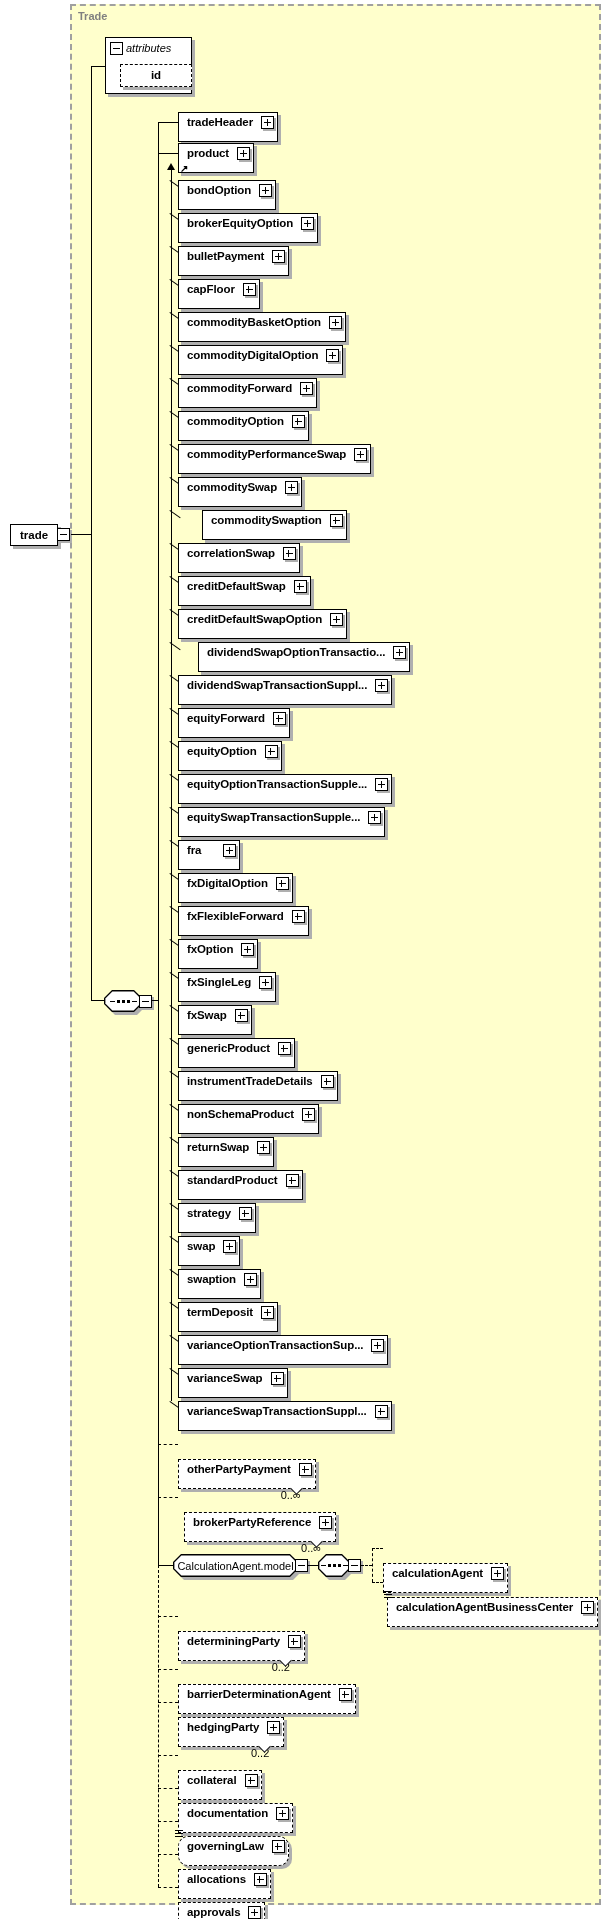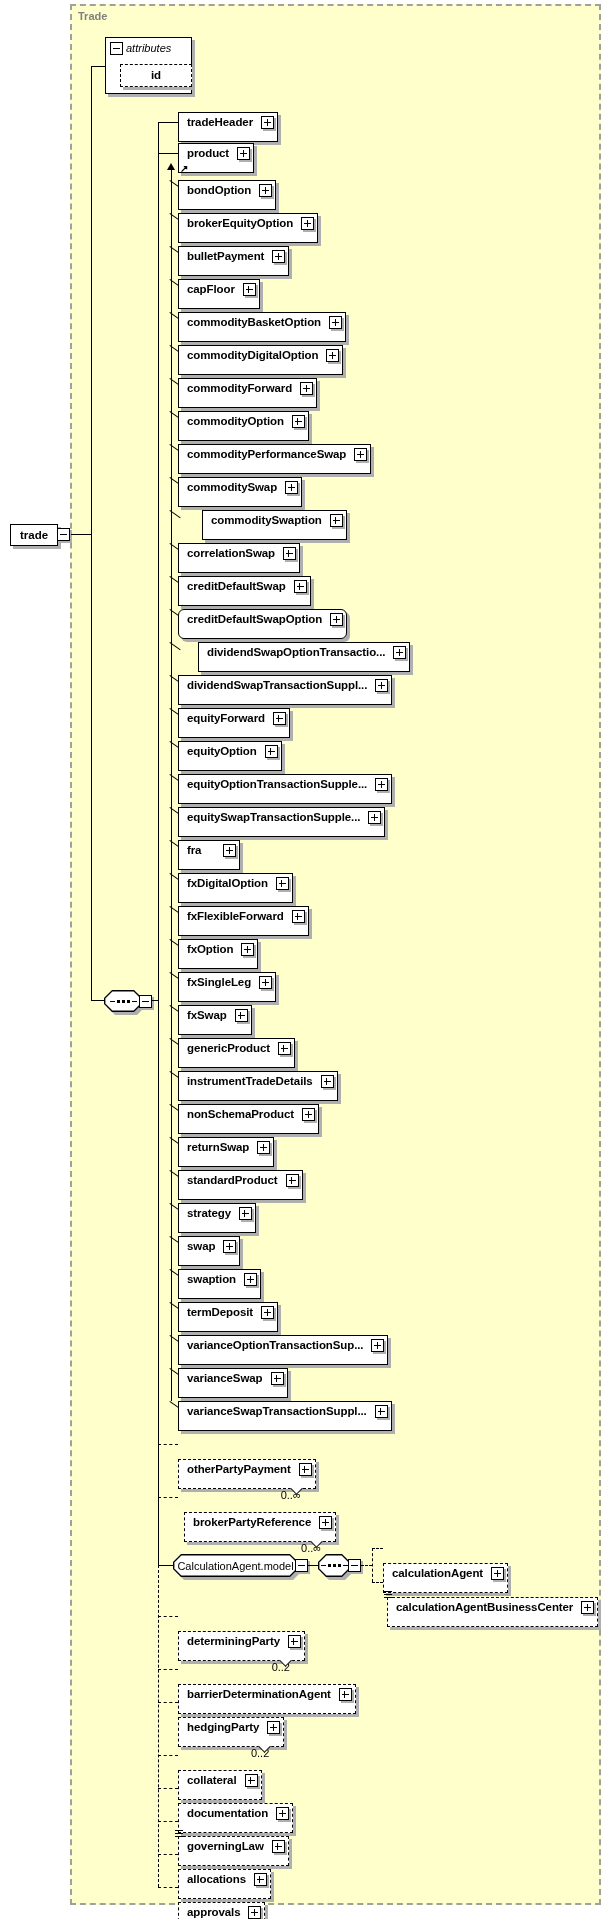--- a/index.html
+++ b/index.html
@@ -155,21 +155,21 @@
     <div class="ebox dashed" style="left:178px;top:1606px;"><span>determiningParty</span><span class="pm plus"></span><span class="occurs">0..2</span><span class="notch"></span></div>
     <div class="hline dash" style="left:158px;top:1669px;width:20px;"></div>
     <div class="ebox dashed" style="left:178px;top:1659px;"><span>barrierDeterminationAgent</span><span class="pm plus"></span></div>
     <div class="hline dash" style="left:158px;top:1702px;width:20px;"></div>
     <div class="ebox dashed" style="left:178px;top:1692px;"><span>hedgingParty</span><span class="pm plus"></span><span class="occurs">0..2</span><span class="notch"></span></div>
     <div class="hline dash" style="left:158px;top:1755px;width:20px;"></div>
     <div class="ebox dashed" style="left:178px;top:1745px;"><span>collateral</span><span class="pm plus"></span></div>
     <div class="hline dash" style="left:158px;top:1788px;width:20px;"></div>
     <div class="ebox dashed" style="left:178px;top:1778px;"><span>documentation</span><span class="pm plus"></span></div>
     <div class="hline dash" style="left:158px;top:1821px;width:20px;"></div>
-    <div class="ebox dashed" style="left:178px;top:1811px;"><span>governingLaw</span><span class="anno"></span><span class="pm plus"></span></div>
+    <div class="ebox dashed" style="left:178px;top:1811px;border-radius:10px;"><span>governingLaw</span><span class="anno"></span><span class="pm plus"></span></div>
     <div class="hline dash" style="left:158px;top:1854px;width:20px;"></div>
     <div class="ebox dashed" style="left:178px;top:1844px;"><span>allocations</span><span class="pm plus"></span></div>
     <div class="hline dash" style="left:158px;top:1887px;width:20px;"></div>
     <div class="ebox dashed" style="left:178px;top:1877px;"><span>approvals</span><span class="pm plus"></span></div>
     <div class="diag" style="left:170px;top:180px;"></div>
     <div class="ebox" style="left:178px;top:180px;"><span>bondOption</span><span class="pm plus"></span></div>
     <div class="diag" style="left:170px;top:213px;"></div>
     <div class="ebox" style="left:178px;top:213px;"><span>brokerEquityOption</span><span class="pm plus"></span></div>
     <div class="diag" style="left:170px;top:246px;"></div>
     <div class="ebox" style="left:178px;top:246px;"><span>bulletPayment</span><span class="pm plus"></span></div>
@@ -187,21 +187,21 @@
     <div class="ebox" style="left:178px;top:444px;"><span>commodityPerformanceSwap</span><span class="pm plus"></span></div>
     <div class="diag" style="left:170px;top:477px;"></div>
     <div class="ebox" style="left:178px;top:477px;"><span>commoditySwap</span><span class="pm plus"></span></div>
     <div class="diag" style="left:170px;top:510px;"></div>
     <div class="ebox" style="left:178px;top:510px;margin-left:24px;"><span>commoditySwaption</span><span class="pm plus"></span></div>
     <div class="diag" style="left:170px;top:543px;"></div>
     <div class="ebox" style="left:178px;top:543px;"><span>correlationSwap</span><span class="pm plus"></span></div>
     <div class="diag" style="left:170px;top:576px;"></div>
     <div class="ebox" style="left:178px;top:576px;"><span>creditDefaultSwap</span><span class="pm plus"></span></div>
     <div class="diag" style="left:170px;top:609px;"></div>
-    <div class="ebox" style="left:178px;top:609px;border-radius:6px;"><span>creditDefaultSwapOption</span><span class="pm plus"></span></div>
+    <div class="ebox" style="left:178px;top:609px;"><span>creditDefaultSwapOption</span><span class="pm plus"></span></div>
     <div class="diag" style="left:170px;top:642px;"></div>
     <div class="ebox" style="left:178px;top:642px;margin-left:20px;"><span>dividendSwapOptionTransactio...</span><span class="pm plus"></span></div>
     <div class="diag" style="left:170px;top:675px;"></div>
     <div class="ebox" style="left:178px;top:675px;"><span>dividendSwapTransactionSuppl...</span><span class="pm plus"></span></div>
     <div class="diag" style="left:170px;top:708px;"></div>
     <div class="ebox" style="left:178px;top:708px;"><span>equityForward</span><span class="pm plus"></span></div>
     <div class="diag" style="left:170px;top:741px;"></div>
     <div class="ebox" style="left:178px;top:741px;"><span>equityOption</span><span class="pm plus"></span></div>
     <div class="diag" style="left:170px;top:774px;"></div>
     <div class="ebox" style="left:178px;top:774px;"><span>equityOptionTransactionSupple...</span><span class="pm plus"></span></div>

